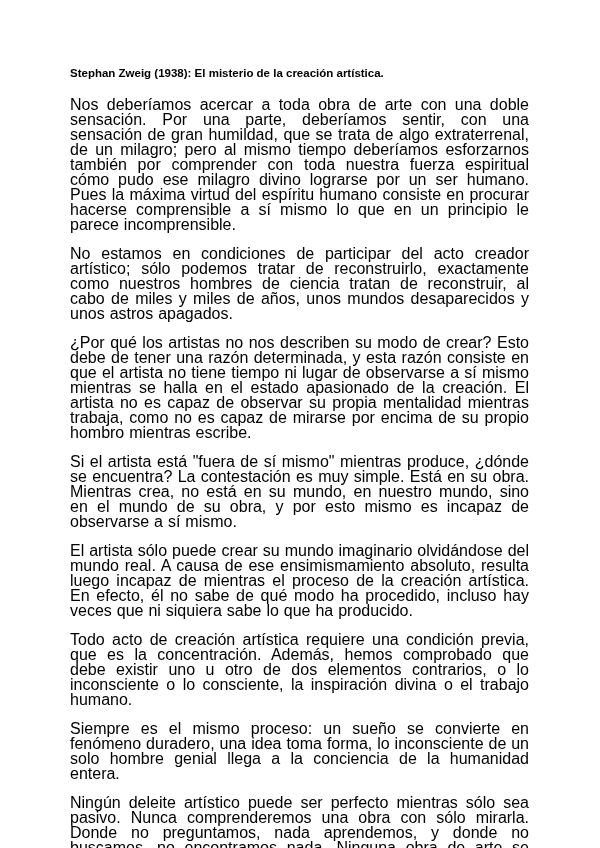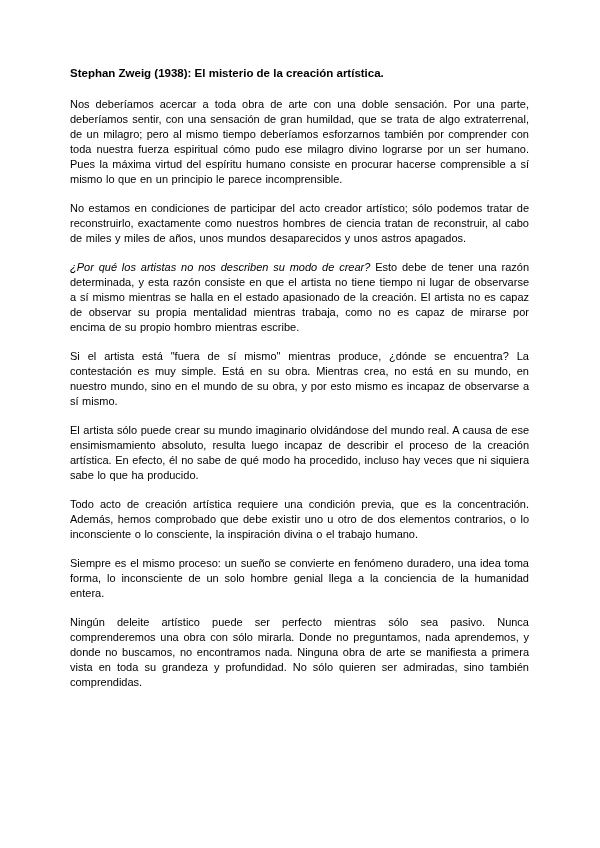--- a/index.html
+++ b/index.html
@@ -21,38 +21,37 @@
     background: #ffffff;
     overflow: hidden;
   }
   .doc-title {
     font-size: 11.5px;
     font-weight: bold;
     line-height: 15px;
     margin: 0 0 16px 0;
   }
   .para {
-    font-size: 11px;
+    font-size: 16px;
     line-height: 15px;
     text-align: justify;
     margin: 0 1px 14px 0;
     word-spacing: 0.5px;
   }
   .para .run-italic {
-    font-style: italic;
   }
 </style>
 </head>
 <body>
 
 <div class="page">
   <p class="doc-title">Stephan Zweig (1938): El misterio de la creación artística.</p>
   <div id="paragraphs">
       <p class="para"><span class="run-normal">Nos deberíamos acercar a toda obra de arte con una doble sensación. Por una parte, deberíamos sentir, con una sensación de gran humildad, que se trata de algo extraterrenal, de un milagro; pero al mismo tiempo deberíamos esforzarnos también por comprender con toda nuestra fuerza espiritual cómo pudo ese milagro divino lograrse por un ser humano. Pues la máxima virtud del espíritu humano consiste en procurar hacerse comprensible a sí mismo lo que en un principio le parece incomprensible.</span></p>
       <p class="para"><span class="run-normal">No estamos en condiciones de participar del acto creador artístico; sólo podemos tratar de reconstruirlo, exactamente como nuestros hombres de ciencia tratan de reconstruir, al cabo de miles y miles de años, unos mundos desaparecidos y unos astros apagados.</span></p>
       <p class="para"><span class="run-italic">¿Por qué los artistas no nos describen su modo de crear?</span><span class="run-normal"> Esto debe de tener una razón determinada, y esta razón consiste en que el artista no tiene tiempo ni lugar de observarse a sí mismo mientras se halla en el estado apasionado de la creación. El artista no es capaz de observar su propia mentalidad mientras trabaja, como no es capaz de mirarse por encima de su propio hombro mientras escribe.</span></p>
       <p class="para"><span class="run-normal">Si el artista está "fuera de sí mismo" mientras produce, ¿dónde se encuentra? La contestación es muy simple. Está en su obra. Mientras crea, no está en su mundo, en nuestro mundo, sino en el mundo de su obra, y por esto mismo es incapaz de observarse a sí mismo.</span></p>
-      <p class="para"><span class="run-normal">El artista sólo puede crear su mundo imaginario olvidándose del mundo real. A causa de ese ensimismamiento absoluto, resulta luego incapaz de describir el proceso de la creación artística. En efecto, él no sabe de qué modo ha procedido, incluso hay veces que ni siquiera sabe lo que ha producido.</span></p>
+      <p class="para"><span class="run-normal">El artista sólo puede crear su mundo imaginario olvidándose del mundo real. A causa de ese ensimismamiento absoluto, resulta luego incapaz de mientras el proceso de la creación artística. En efecto, él no sabe de qué modo ha procedido, incluso hay veces que ni siquiera sabe lo que ha producido.</span></p>
       <p class="para"><span class="run-normal">Todo acto de creación artística requiere una condición previa, que es la concentración. Además, hemos comprobado que debe existir uno u otro de dos elementos contrarios, o lo inconsciente o lo consciente, la inspiración divina o el trabajo humano.</span></p>
       <p class="para"><span class="run-normal">Siempre es el mismo proceso: un sueño se convierte en fenómeno duradero, una idea toma forma, lo inconsciente de un solo hombre genial llega a la conciencia de la humanidad entera.</span></p>
       <p class="para"><span class="run-normal">Ningún deleite artístico puede ser perfecto mientras sólo sea pasivo. Nunca comprenderemos una obra con sólo mirarla. Donde no preguntamos, nada aprendemos, y donde no buscamos, no encontramos nada. Ninguna obra de arte se manifiesta a primera vista en toda su grandeza y profundidad. No sólo quieren ser admiradas, sino también comprendidas.</span></p>
     </div>
 </div>
 
 </body></html>

